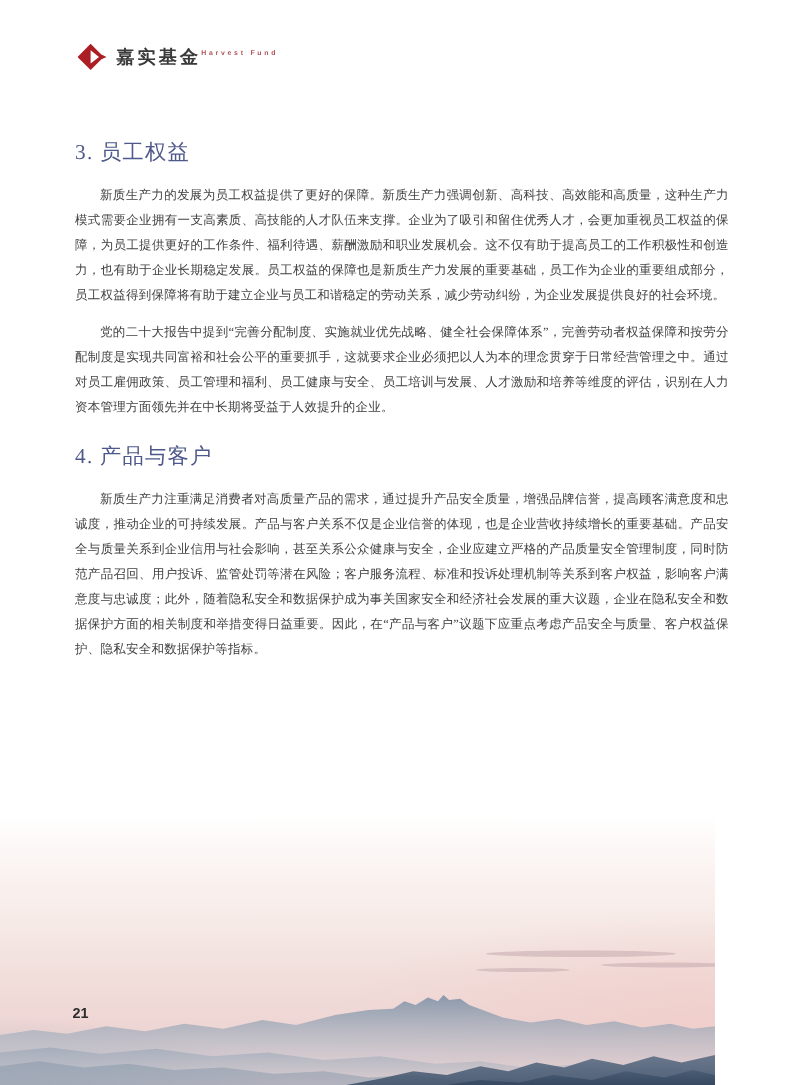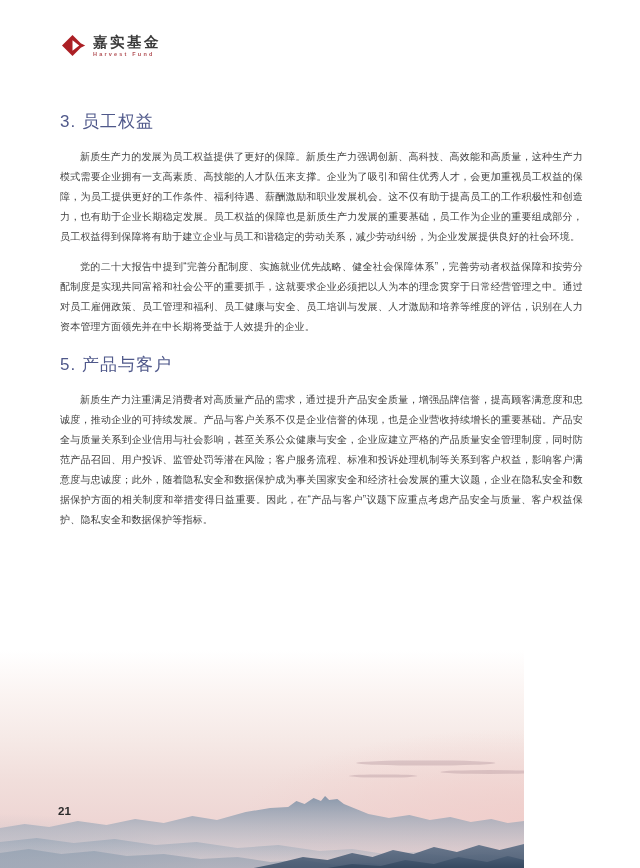--- a/index.html
+++ b/index.html
@@ -16,21 +16,21 @@
   
   .logo {
     position: absolute;
     left: 62px;
     top: 34px;
     display: flex;
     align-items: center;
     gap: 7px;
   }
   .logo-mark { width: 24px; height: 24px; display: block; }
-  .logo-text { display: flex; flex-direction: column; line-height: 1; }
+  .logo-text { display: flex; line-height: 1; }
   .brand-cn {
     font-size: 14.5px;
     font-weight: 700;
     color: #3a3a3a;
     letter-spacing: 2.5px;
   }
   .brand-en {
     margin-top: 2px;
     font-size: 5.5px;
     font-weight: 600;
@@ -38,20 +38,21 @@
     letter-spacing: 2.2px;
     text-transform: none;
   }
 
   
   .content {
     position: absolute;
     left: 60px;
     top: 110px;
     width: 523px;
+    font-family: Liberation Serif, serif;
   }
   .section-heading {
     font-size: 17px;
     font-weight: 500;
     color: #4f588a;
     letter-spacing: 1px;
     margin-bottom: 14px;
   }
   .section + .section .section-heading { margin-top: 16px; }
   .body-paragraph {
@@ -62,21 +63,21 @@
     text-indent: 2em;
     letter-spacing: 0.2px;
     margin-bottom: 10px;
   }
 
   
   .photo {
     position: absolute;
     left: 0;
     bottom: 0;
-    width: 524px;
+    width: 572px;
     height: 218px;
     background:
       radial-gradient(90% 70% at 100% 78%, rgba(240,205,202,0.85), rgba(240,205,202,0) 60%),
       radial-gradient(70% 55% at 0% 108%, rgba(142,160,178,0.55), rgba(142,160,178,0) 60%),
       linear-gradient(180deg, #ffffff 0%, #fbf4f2 20%, #f6eae7 40%, #f1dedb 60%, #eed6d4 78%, #ecd2d1 100%);
   }
   .scene { position: absolute; inset: 0; width: 100%; height: 100%; display: block; }
   .page-number {
     position: absolute;
     left: 58px;
@@ -102,21 +103,21 @@
 </header>
 
 <main class="content">
   <section class="section">
     <h2 class="section-heading">3. 员工权益</h2>
     <p class="body-paragraph">新质生产力的发展为员工权益提供了更好的保障。新质生产力强调创新、高科技、高效能和高质量，这种生产力模式需要企业拥有一支高素质、高技能的人才队伍来支撑。企业为了吸引和留住优秀人才，会更加重视员工权益的保障，为员工提供更好的工作条件、福利待遇、薪酬激励和职业发展机会。这不仅有助于提高员工的工作积极性和创造力，也有助于企业长期稳定发展。员工权益的保障也是新质生产力发展的重要基础，员工作为企业的重要组成部分，员工权益得到保障将有助于建立企业与员工和谐稳定的劳动关系，减少劳动纠纷，为企业发展提供良好的社会环境。</p>
     <p class="body-paragraph">党的二十大报告中提到“完善分配制度、实施就业优先战略、健全社会保障体系”，完善劳动者权益保障和按劳分配制度是实现共同富裕和社会公平的重要抓手，这就要求企业必须把以人为本的理念贯穿于日常经营管理之中。通过对员工雇佣政策、员工管理和福利、员工健康与安全、员工培训与发展、人才激励和培养等维度的评估，识别在人力资本管理方面领先并在中长期将受益于人效提升的企业。</p>
   </section>
 
   <section class="section">
-    <h2 class="section-heading">5. 产品与客户</h2>
+    <h2 class="section-heading">4. 产品与客户</h2>
     <p class="body-paragraph">新质生产力注重满足消费者对高质量产品的需求，通过提升产品安全质量，增强品牌信誉，提高顾客满意度和忠诚度，推动企业的可持续发展。产品与客户关系不仅是企业信誉的体现，也是企业营收持续增长的重要基础。产品安全与质量关系到企业信用与社会影响，甚至关系公众健康与安全，企业应建立严格的产品质量安全管理制度，同时防范产品召回、用户投诉、监管处罚等潜在风险；客户服务流程、标准和投诉处理机制等关系到客户权益，影响客户满意度与忠诚度；此外，随着隐私安全和数据保护成为事关国家安全和经济社会发展的重大议题，企业在隐私安全和数据保护方面的相关制度和举措变得日益重要。因此，在“产品与客户”议题下应重点考虑产品安全与质量、客户权益保护、隐私安全和数据保护等指标。</p>
   </section>
 </main>
 
 <footer class="photo">
   <svg class="scene" viewBox="0 0 640 218" preserveAspectRatio="none" aria-hidden="true">
     <defs>
       <linearGradient id="gFar" x1="0" y1="0" x2="0" y2="1">
         <stop offset="0" stop-color="#8494a8" stop-opacity="0.95"></stop>
         <stop offset="0.55" stop-color="#a9b4c2" stop-opacity="0.55"></stop>

